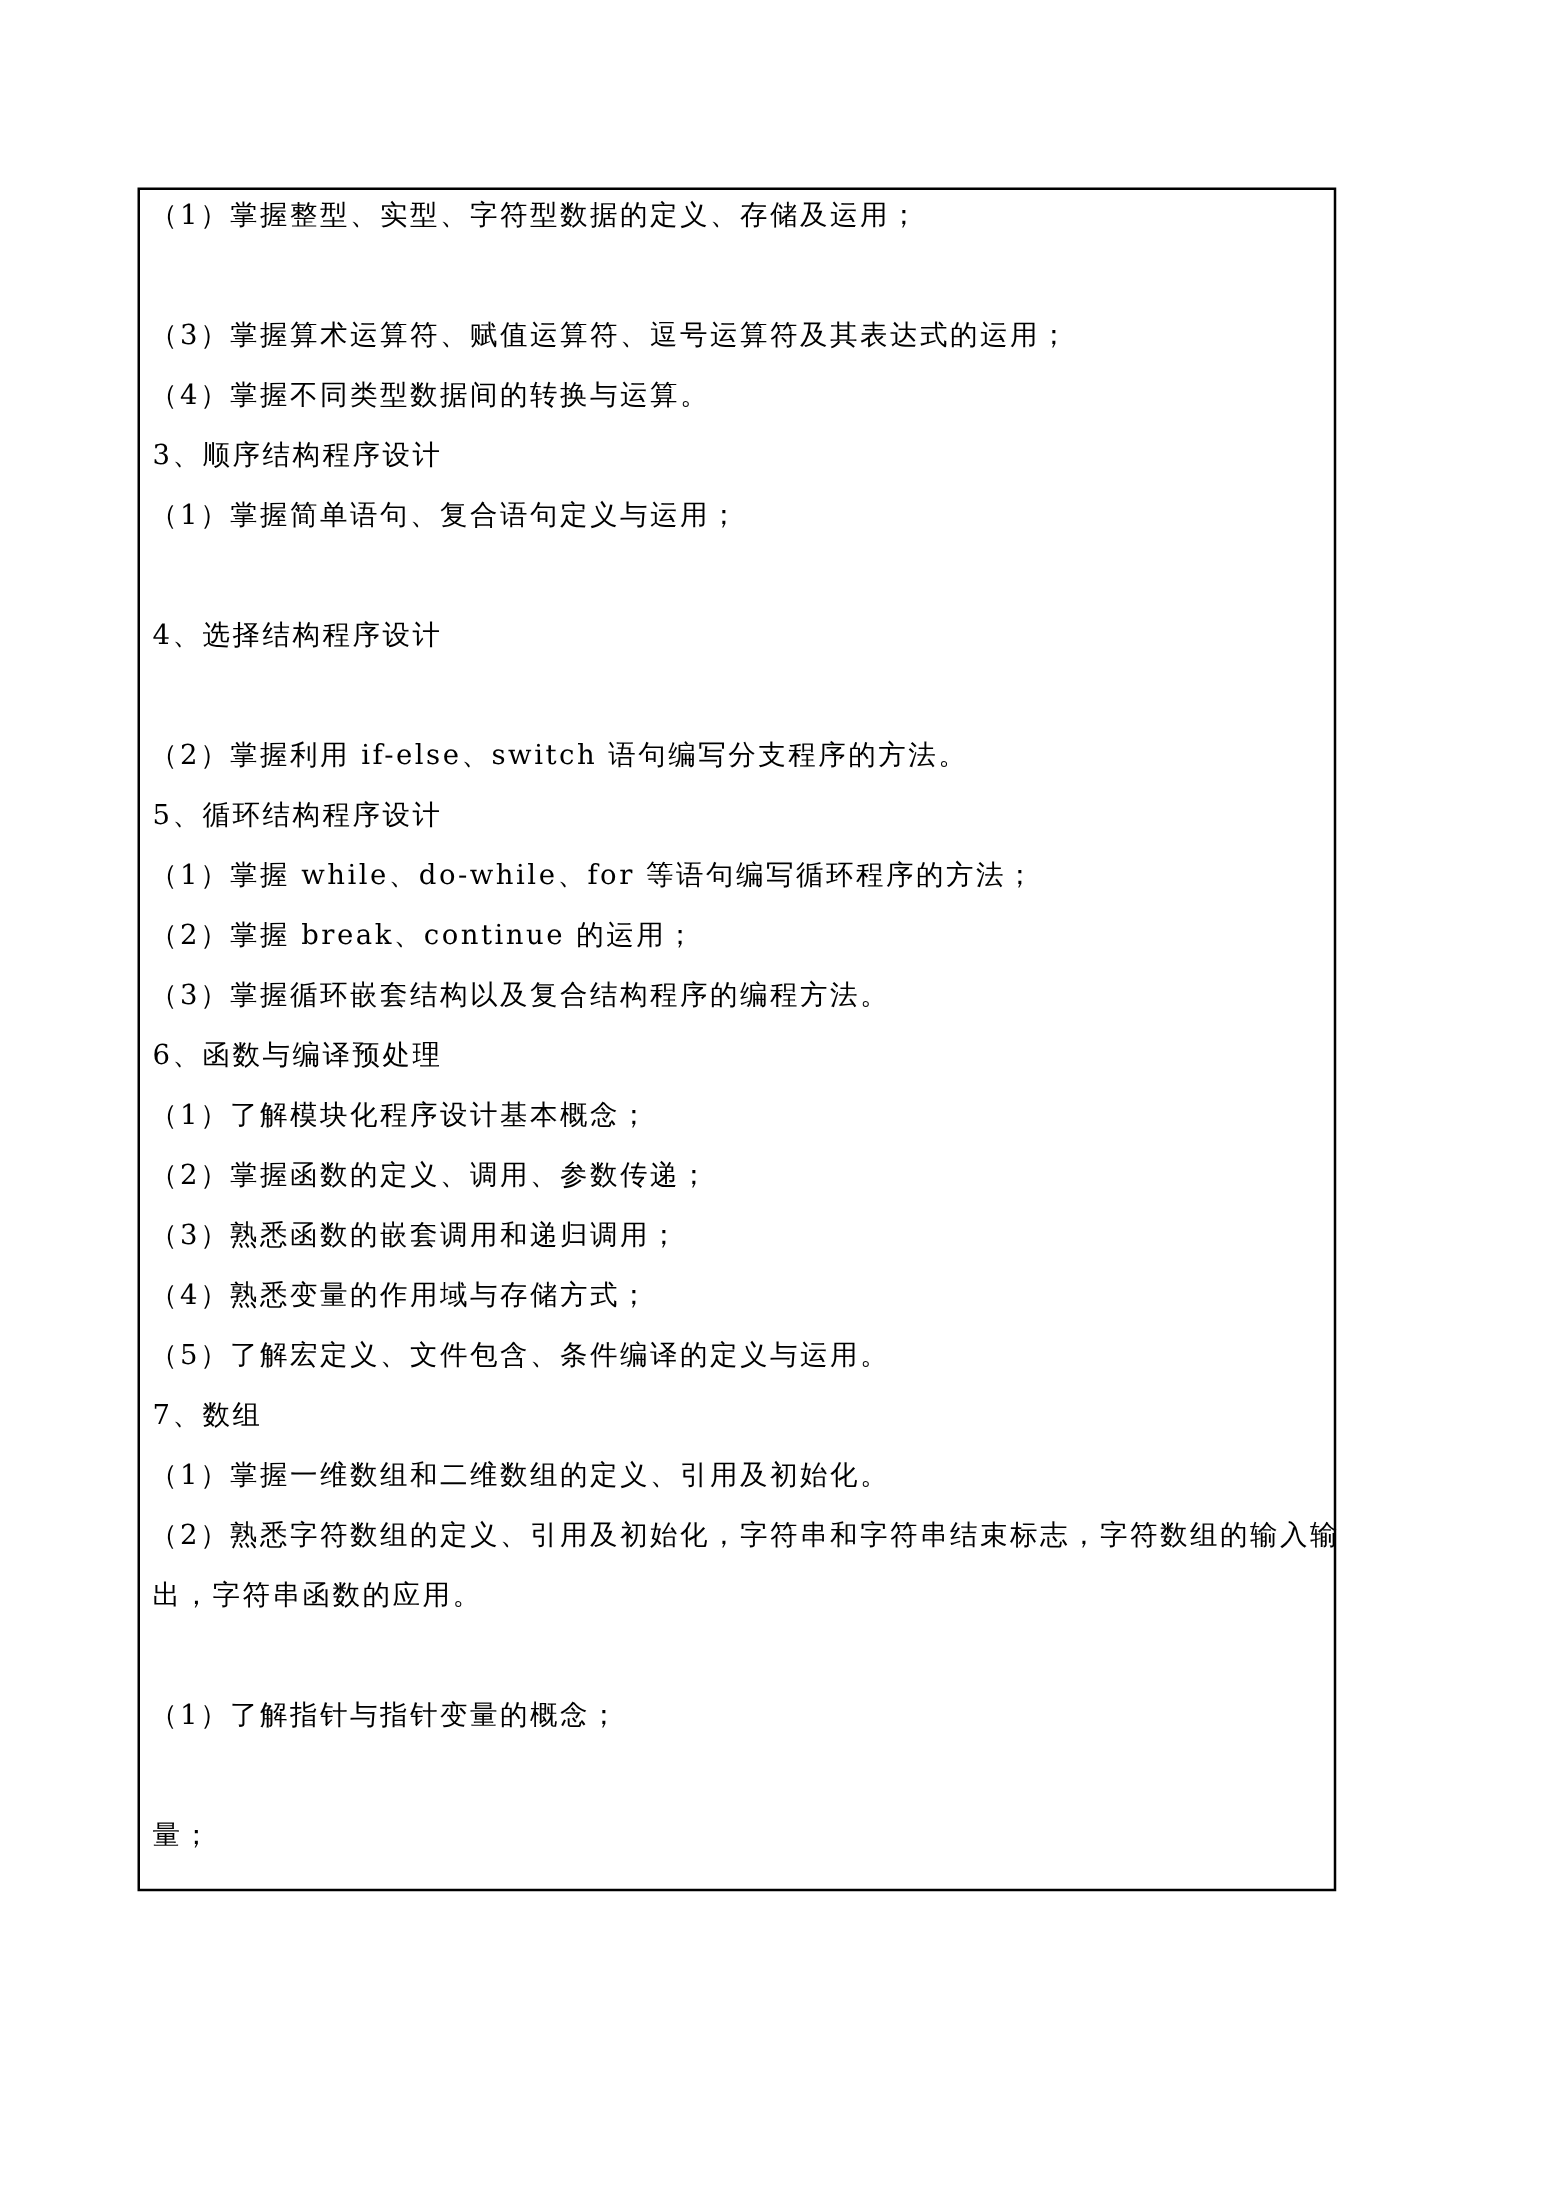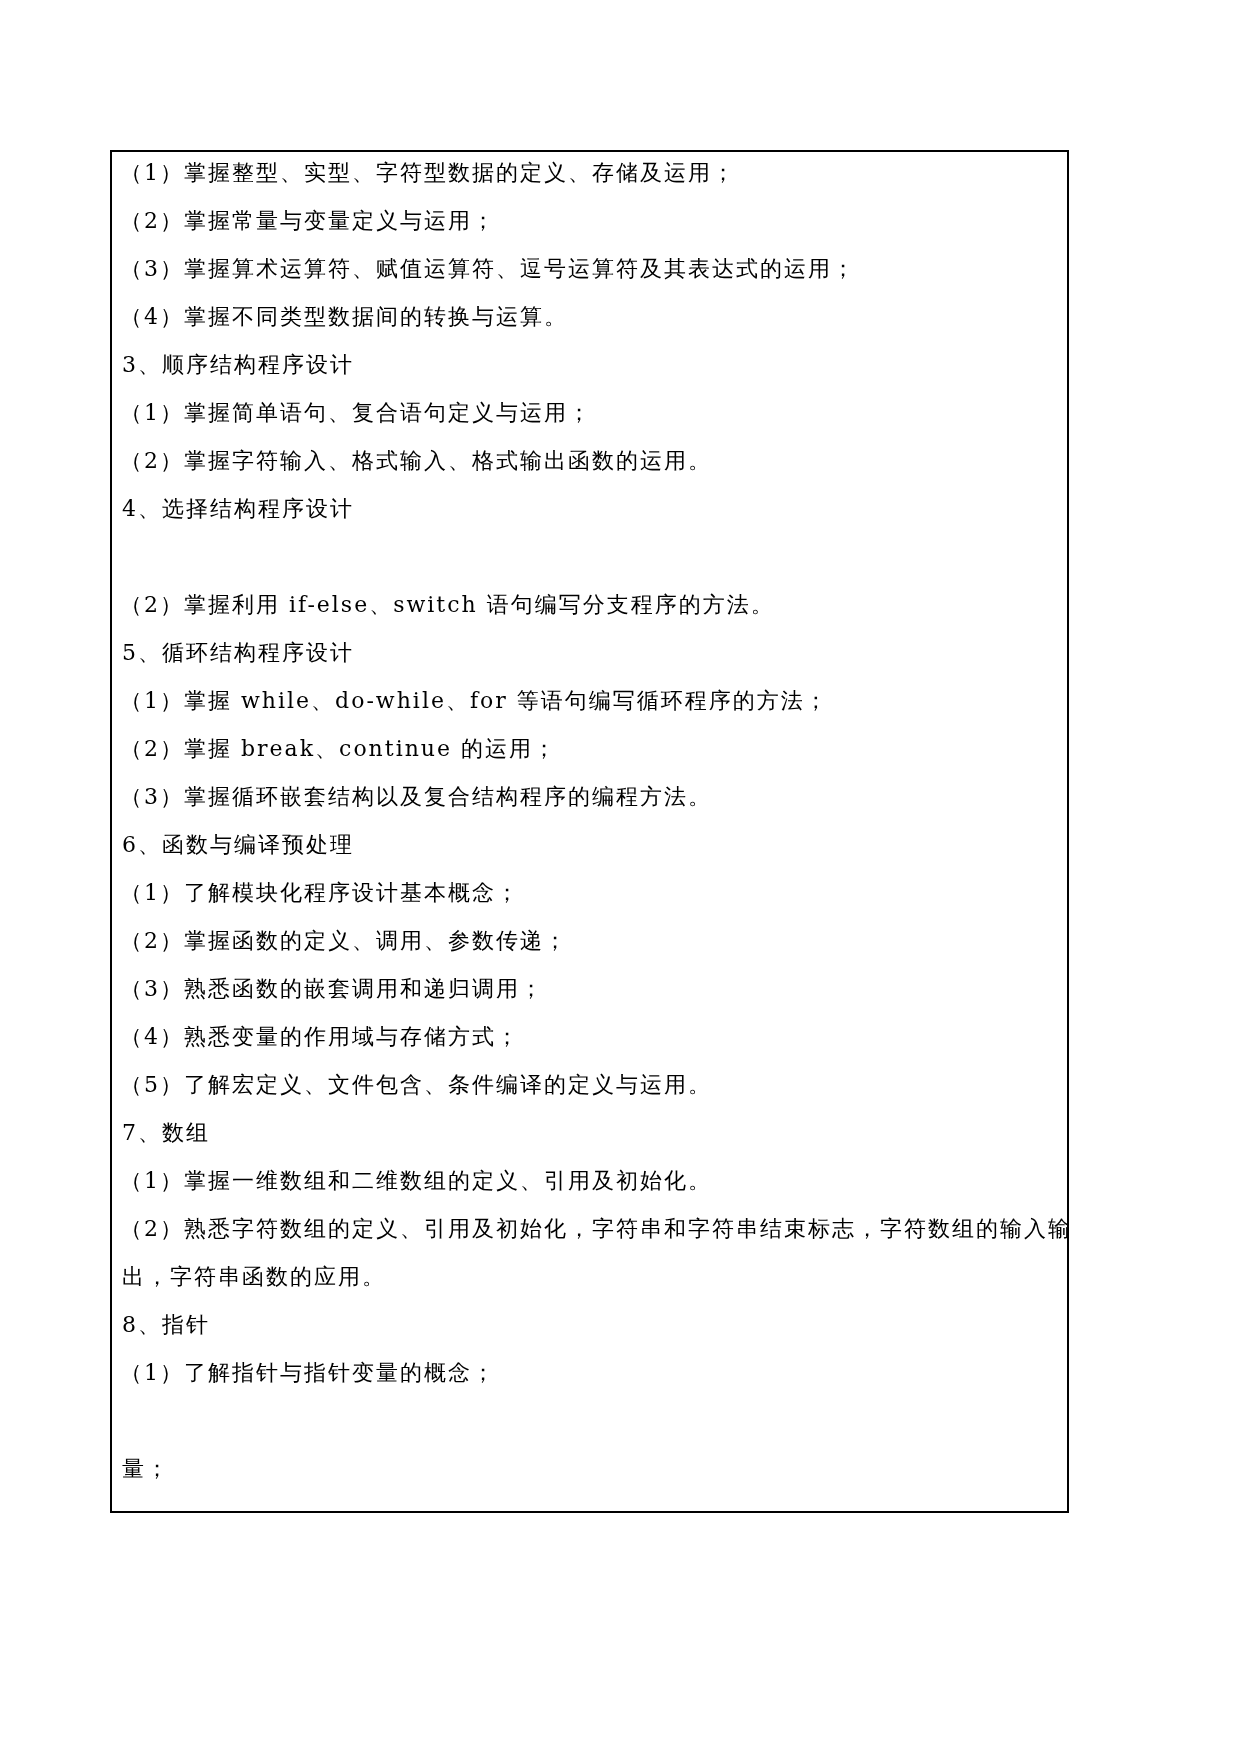--- a/index.html
+++ b/index.html
@@ -16,38 +16,35 @@
       letter-spacing: 2px;
     }
     .line.sub { left: 8px; }
     .line.heading { left: 10px; }
   </style>
 </head>
 <body>
 
 <div class="page-box">
   <div class="line sub" style="top:6px">（1）掌握整型、实型、字符型数据的定义、存储及运用；</div>
-  <div class="line sub" style="top:54px">（2）掌握常量与变量定义与运用；</div>
   <div class="line sub" style="top:102px">（3）掌握算术运算符、赋值运算符、逗号运算符及其表达式的运用；</div>
   <div class="line sub" style="top:150px">（4）掌握不同类型数据间的转换与运算。</div>
   <div class="line heading" style="top:198px">3、顺序结构程序设计</div>
   <div class="line sub" style="top:246px">（1）掌握简单语句、复合语句定义与运用；</div>
-  <div class="line sub" style="top:294px">（2）掌握字符输入、格式输入、格式输出函数的运用。</div>
   <div class="line heading" style="top:342px">4、选择结构程序设计</div>
   <div class="line sub" style="top:438px">（2）掌握利用 if-else、switch 语句编写分支程序的方法。</div>
   <div class="line heading" style="top:486px">5、循环结构程序设计</div>
   <div class="line sub" style="top:534px">（1）掌握 while、do-while、for 等语句编写循环程序的方法；</div>
   <div class="line sub" style="top:582px">（2）掌握 break、continue 的运用；</div>
   <div class="line sub" style="top:630px">（3）掌握循环嵌套结构以及复合结构程序的编程方法。</div>
   <div class="line heading" style="top:678px">6、函数与编译预处理</div>
   <div class="line sub" style="top:726px">（1）了解模块化程序设计基本概念；</div>
   <div class="line sub" style="top:774px">（2）掌握函数的定义、调用、参数传递；</div>
   <div class="line sub" style="top:822px">（3）熟悉函数的嵌套调用和递归调用；</div>
   <div class="line sub" style="top:870px">（4）熟悉变量的作用域与存储方式；</div>
   <div class="line sub" style="top:918px">（5）了解宏定义、文件包含、条件编译的定义与运用。</div>
   <div class="line heading" style="top:966px">7、数组</div>
   <div class="line sub" style="top:1014px">（1）掌握一维数组和二维数组的定义、引用及初始化。</div>
   <div class="line sub" style="top:1062px">（2）熟悉字符数组的定义、引用及初始化，字符串和字符串结束标志，字符数组的输入输</div>
   <div class="line heading" style="top:1110px">出，字符串函数的应用。</div>
-  <div class="line heading" style="top:1158px">8、指针</div>
   <div class="line sub" style="top:1206px">（1）了解指针与指针变量的概念；</div>
   <div class="line heading" style="top:1302px">量；</div>
 </div>
 
 </body></html>

